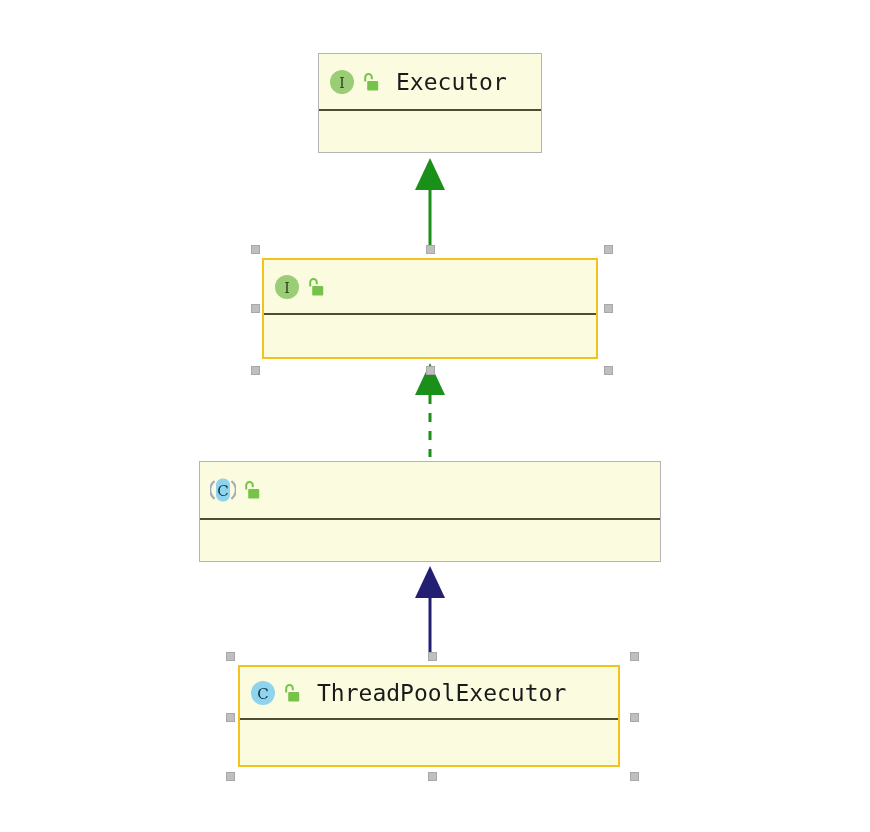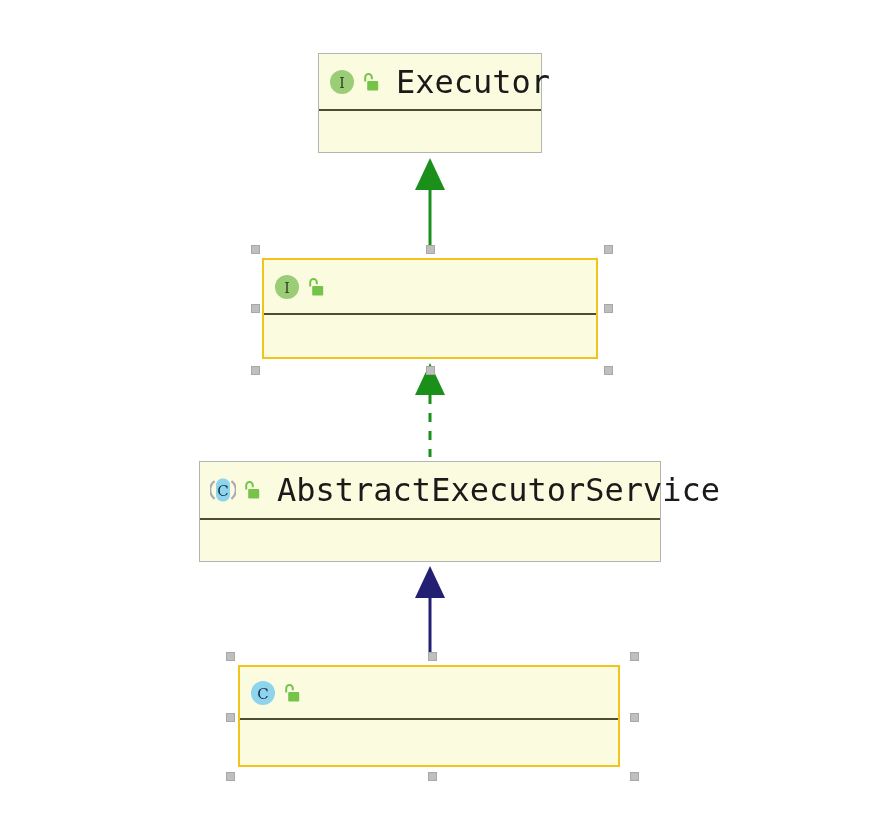--- a/index.html
+++ b/index.html
@@ -43,21 +43,21 @@
     width: 100%;
     border-bottom: 2px solid #4d4d33;
     padding-left: 10px;
   }
   .node-body {
     box-sizing: border-box;
     width: 100%;
   }
 
   .node-title {
-    font-size: 32px;
+    font-size: 23px;
     color: #1a1a1a;
     letter-spacing: 0px;
     white-space: nowrap;
     margin-left: 16px;
     font-family: "DejaVu Sans Mono", "Liberation Mono", monospace;
   }
 
   
   .icon-wrap {
     position: relative;
@@ -142,38 +142,38 @@
             <path d="M21.4,4.2 A11,11 0 0 1 21.4,21.8" fill="none" stroke="#a9a9b8" stroke-width="2.2"></path>
             <text x="13" y="18.5" text-anchor="middle" font-family="&quot;DejaVu Serif&quot;,&quot;Liberation Serif&quot;,serif" font-size="15" fill="#15304a">C</text>
           </svg>
         </span>
         <span class="lock-wrap">
           <svg width="18" height="20" viewBox="0 0 18 20">
             <path d="M3.2,9.5 L3.2,5.4 A3.3,3.3 0 0 1 9.8,5.4 L9.8,7.2" fill="none" stroke="#76c34a" stroke-width="2"></path>
             <rect x="5.2" y="9" width="11" height="9.5" rx="1" fill="#76c34a"></rect>
           </svg>
         </span>
-        <span class="node-title">AbstractExecutorService</span>
       </div>
       <div class="node-body" style="height: 41px;"></div>
     </div>
     <div class="uml-node selected" style="left: 238px; top: 665px; width: 382px; height: 102px;">
       <div class="node-header" style="height: 53px;">
         <span class="icon-wrap">
           <svg width="26" height="26" viewBox="0 0 26 26">
             <circle cx="13" cy="13" r="12" fill="#8fd4ed"></circle>
             <text x="13" y="18.5" text-anchor="middle" font-family="&quot;DejaVu Serif&quot;,&quot;Liberation Serif&quot;,serif" font-size="15" fill="#15304a">C</text>
           </svg>
         </span>
         <span class="lock-wrap">
           <svg width="18" height="20" viewBox="0 0 18 20">
             <path d="M3.2,9.5 L3.2,5.4 A3.3,3.3 0 0 1 9.8,5.4 L9.8,7.2" fill="none" stroke="#76c34a" stroke-width="2"></path>
             <rect x="5.2" y="9" width="11" height="9.5" rx="1" fill="#76c34a"></rect>
           </svg>
         </span>
+        <span class="node-title">ThreadPoolExecutor</span>
       </div>
       <div class="node-body" style="height: 45px;"></div>
     </div>
     <div class="edge" style="left: 410px; top: 158px; width: 40px; height: 94px;">
       <svg width="40" height="94" viewBox="0 0 40 94">
         <line x1="20" x2="20" y1="32" y2="94" stroke="#1a8f1a" stroke-width="3"></line>
         <polygon points="20,0 35,32 5,32" fill="#1a8f1a"></polygon>
       </svg>
     </div>
     <div class="edge" style="left: 410px; top: 363px; width: 40px; height: 94px;">

